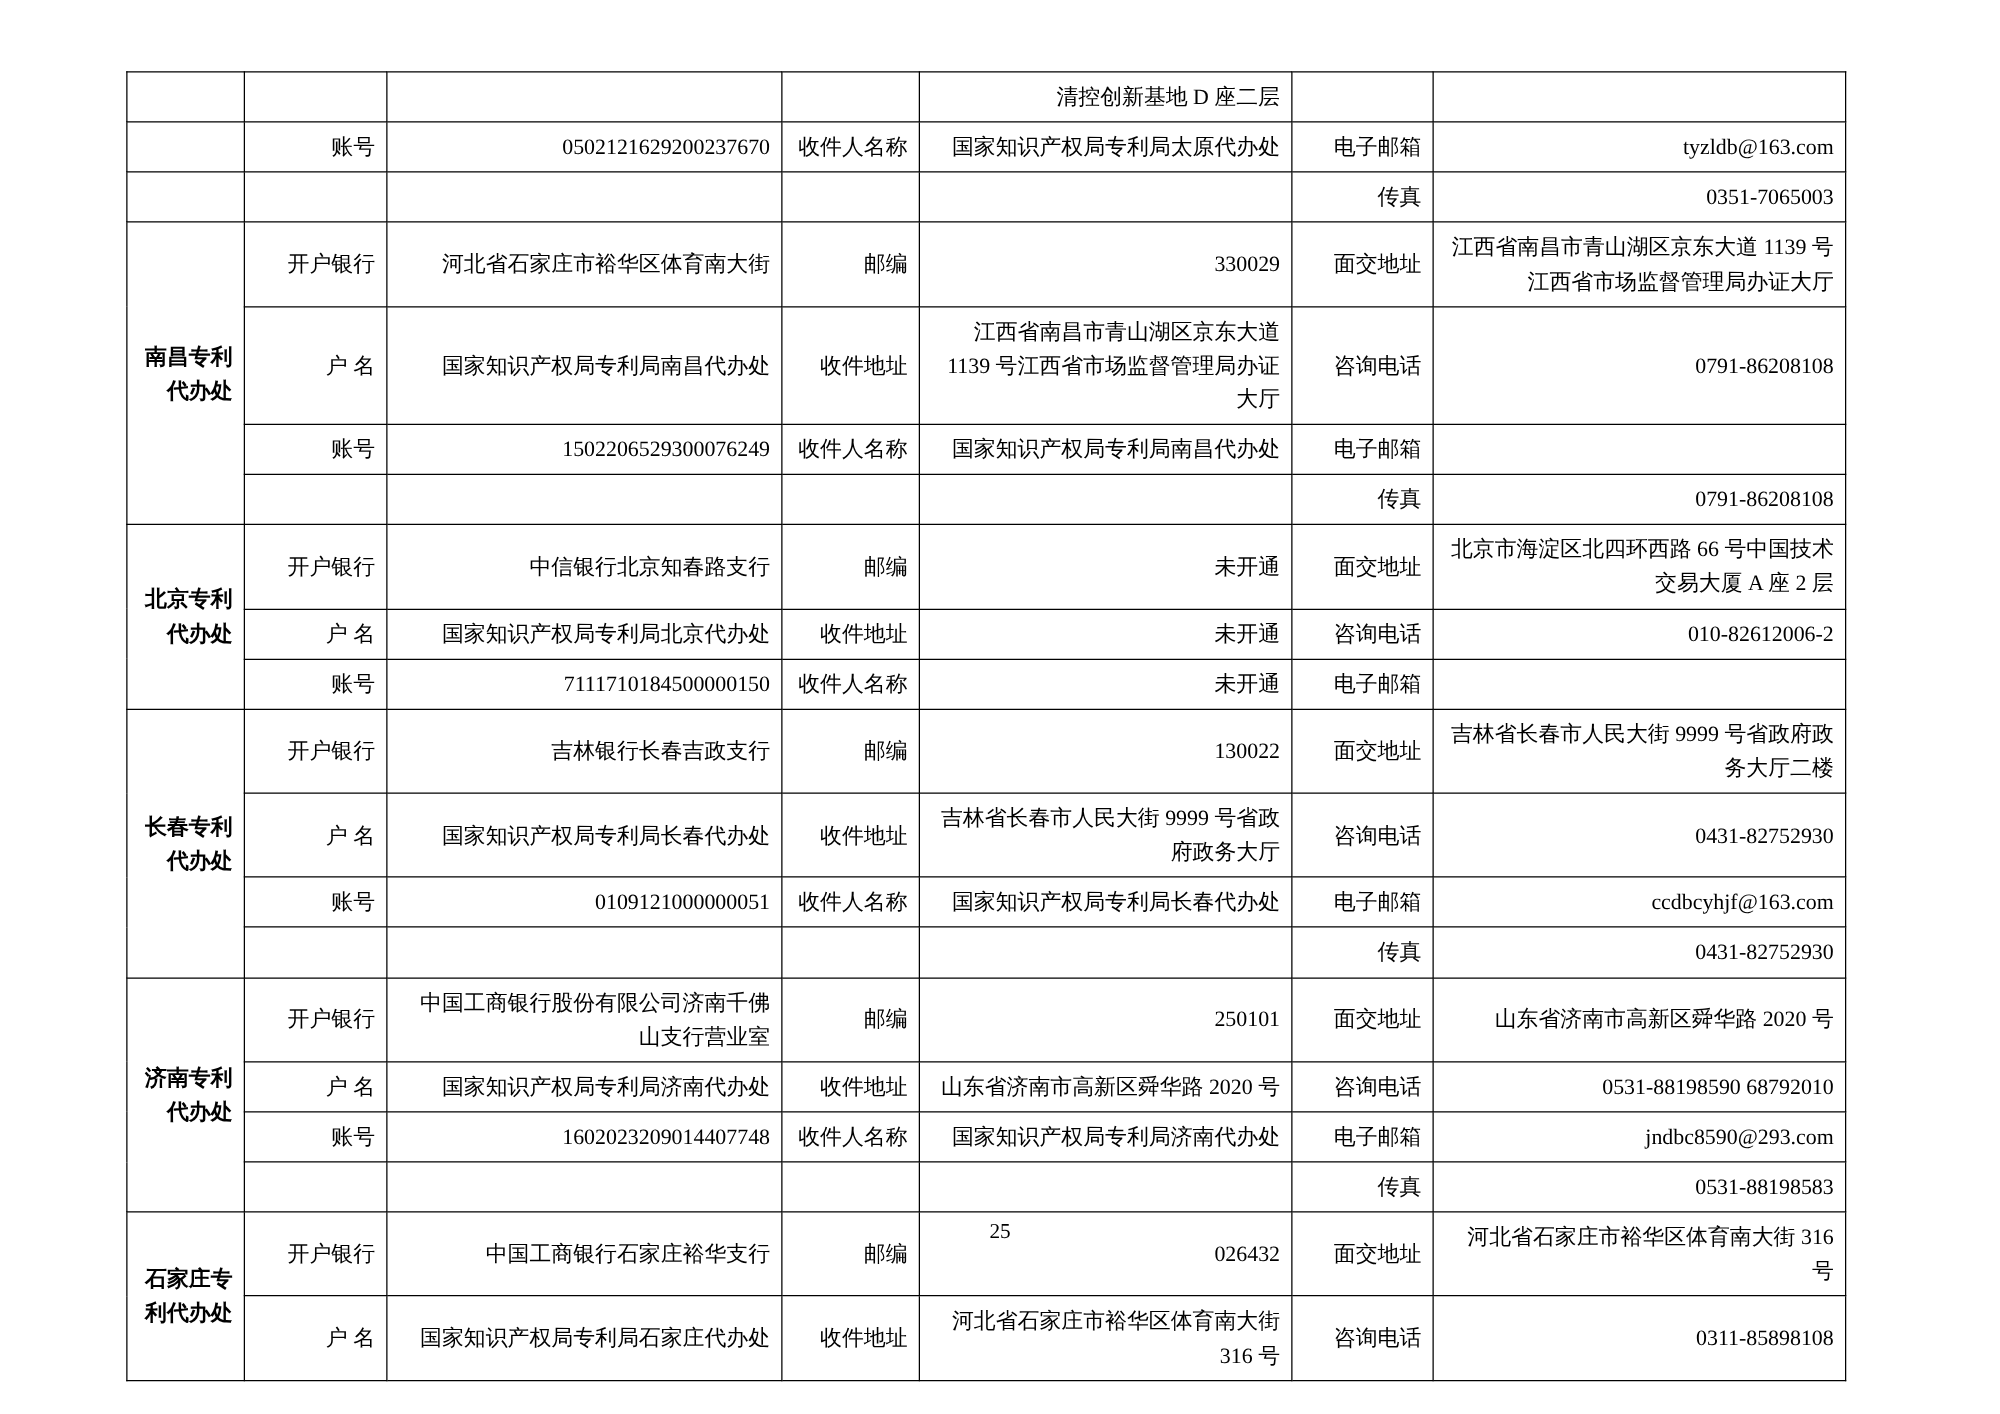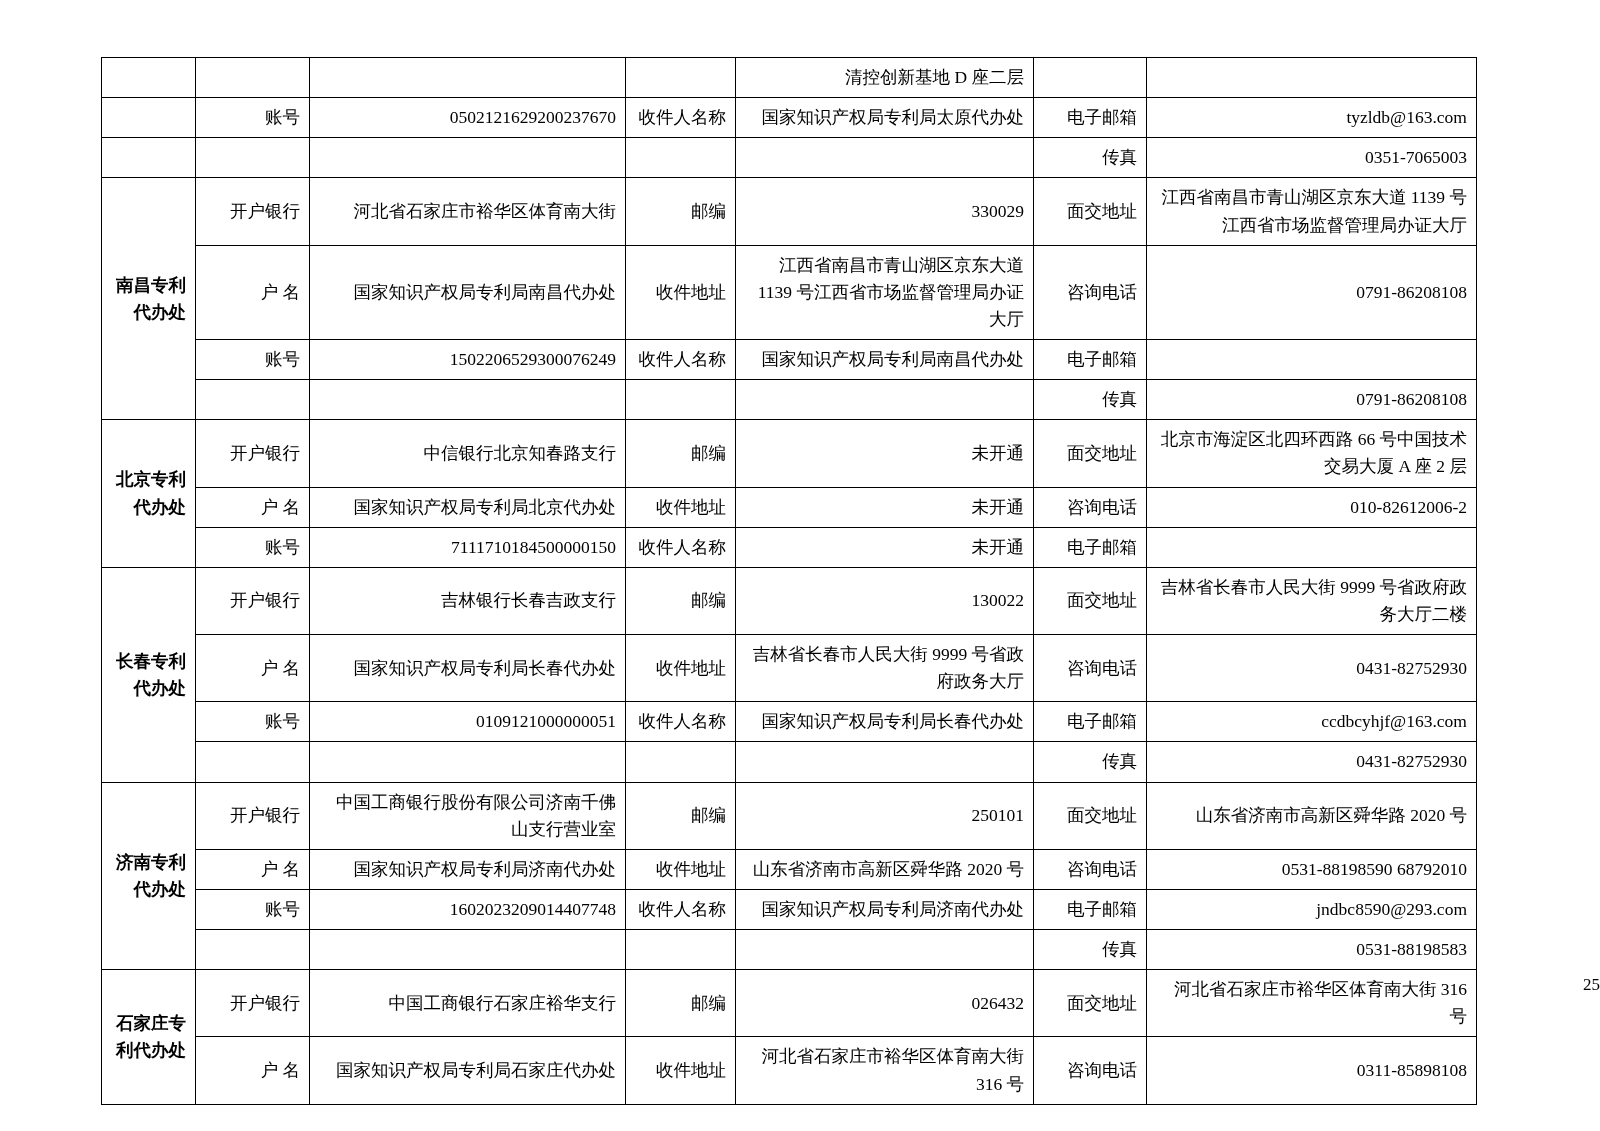--- a/index.html
+++ b/index.html
@@ -67,21 +67,21 @@
   .big-mono {
     font-family: "DejaVu Sans Mono", "Liberation Mono", monospace;
     font-size: 18.5px;
   }
   .empty-cell { }
   .page-number {
     position: absolute;
     top: 975px;
     left: 0;
     width: 1600px;
-    text-align: right;
+    text-align: center;
     font-size: 17px;
     font-family: "Liberation Serif", "DejaVu Serif", serif;
   }
 </style>
 </head>
 <body>
 
 <div class="page">
   <table class="doc-table">
     <colgroup>

